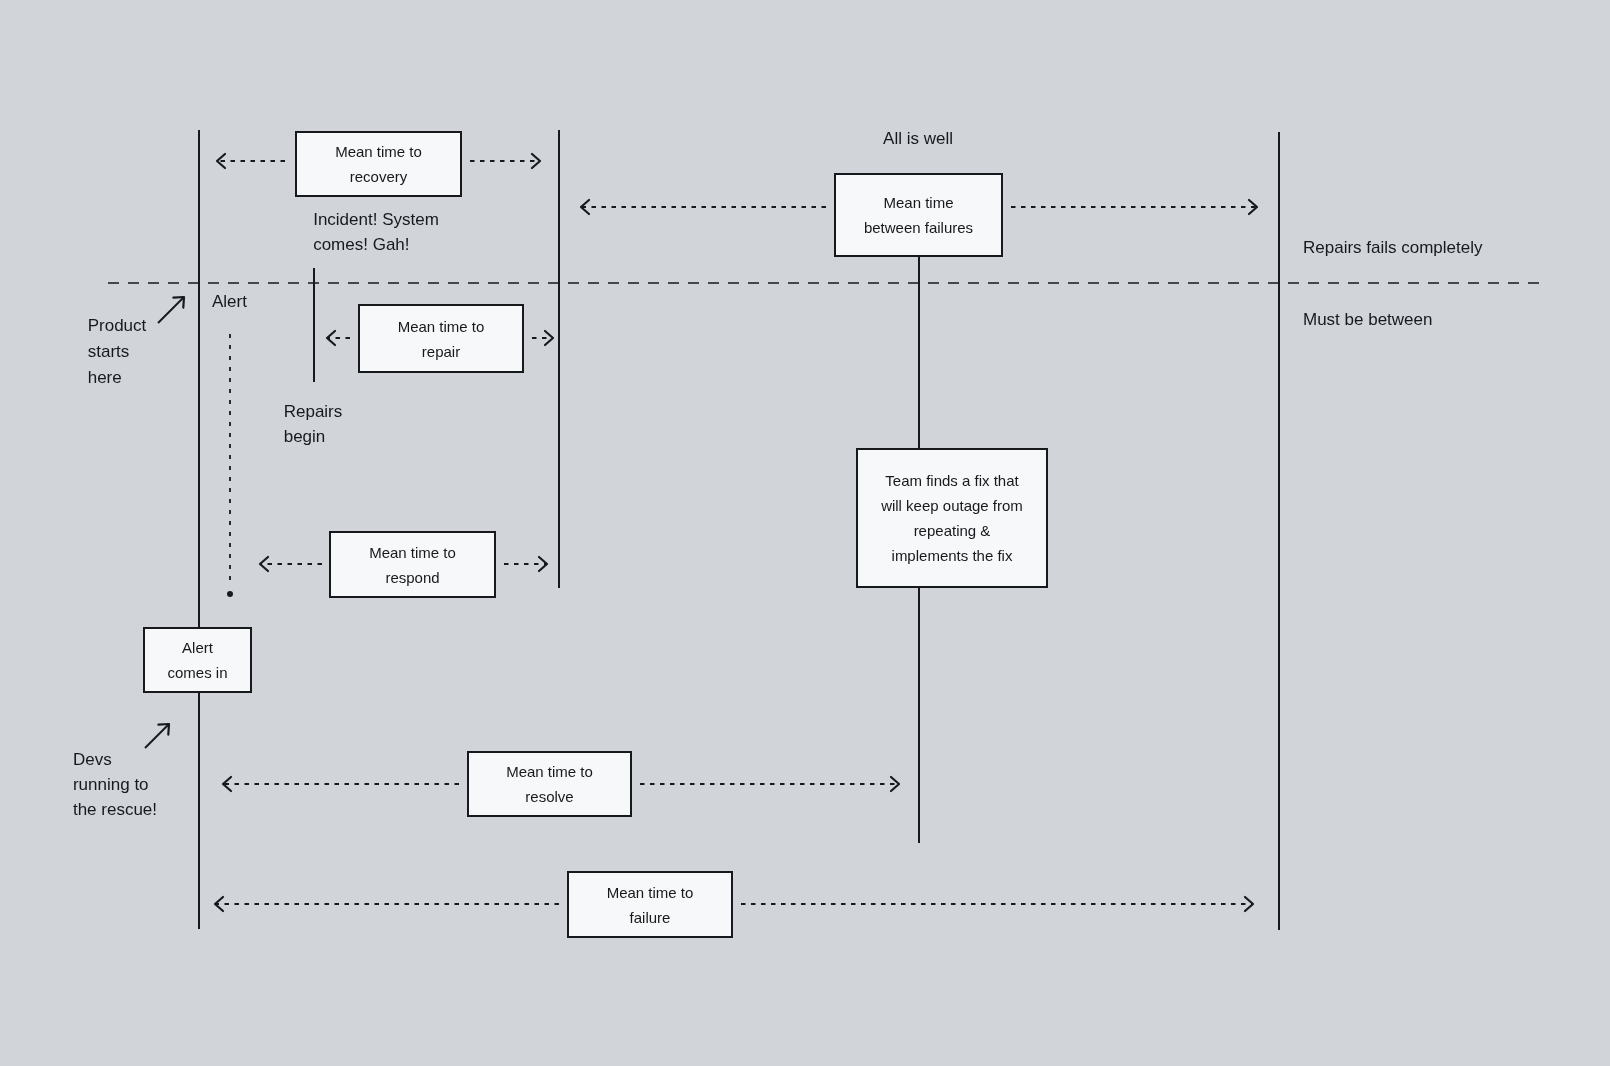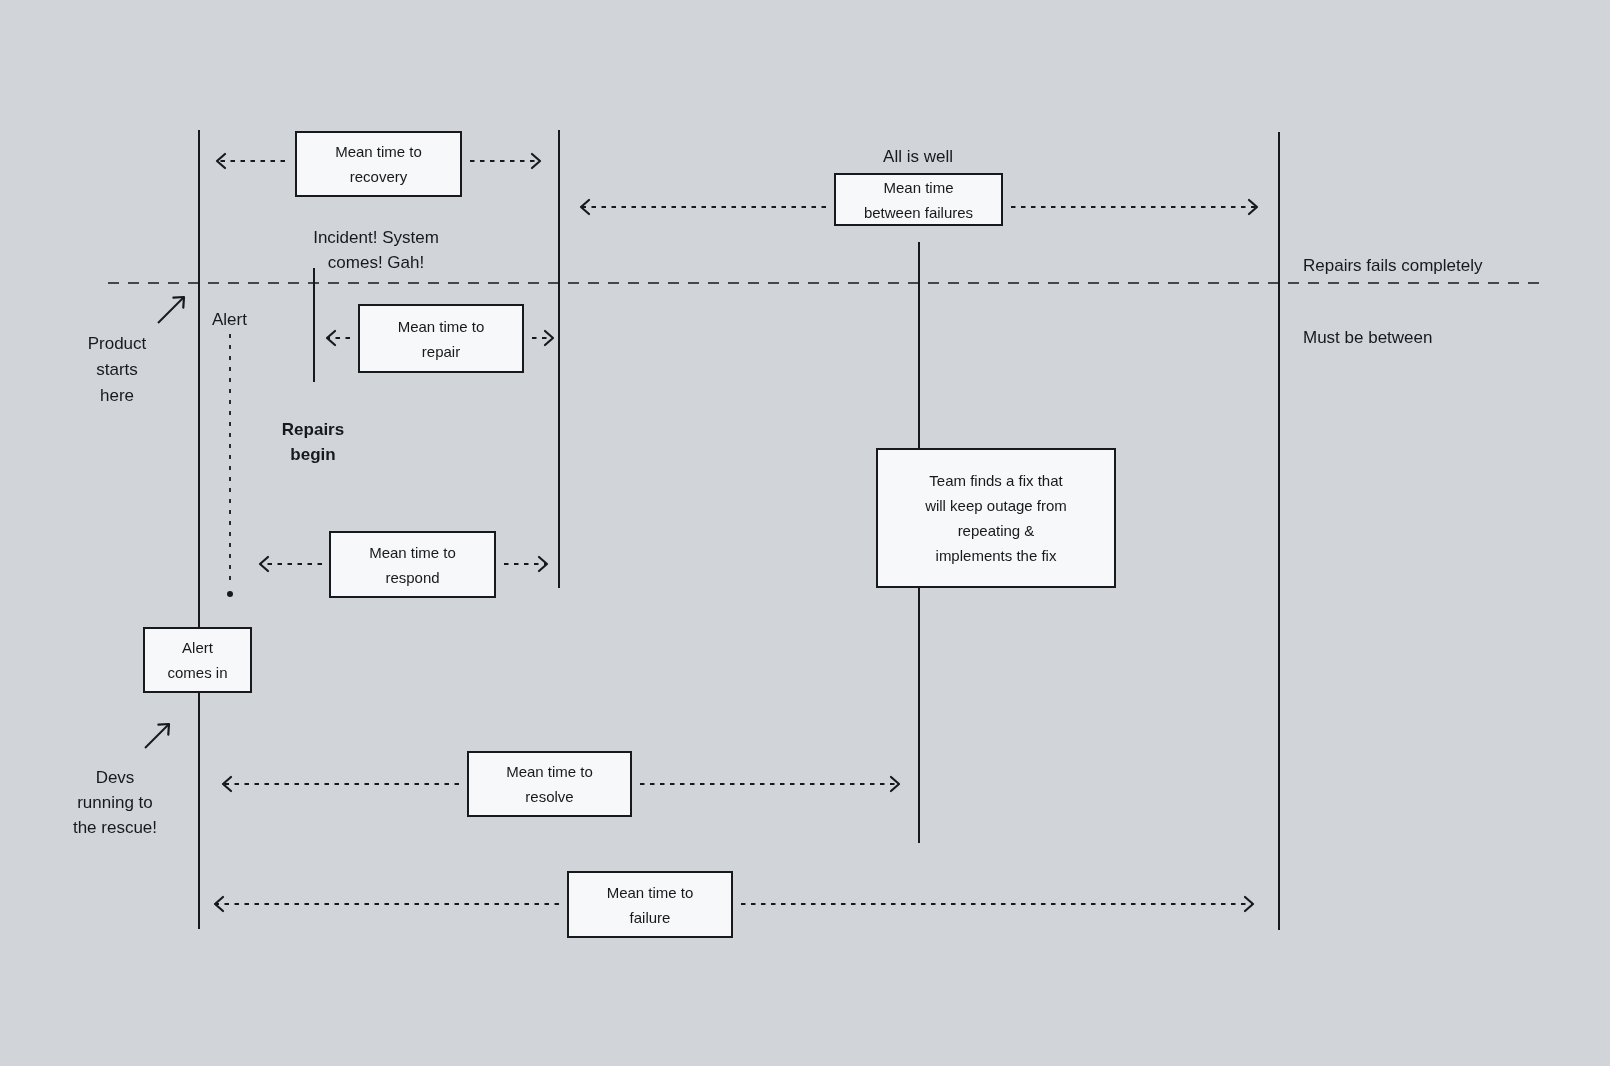--- a/index.html
+++ b/index.html
@@ -20,21 +20,21 @@
   .dot{fill:var(--ink);stroke:none;}
   .box{
     position:absolute;box-sizing:border-box;
     background:var(--box-fill);border:2px solid var(--ink);
     display:flex;align-items:center;justify-content:center;
     text-align:center;font-size:15px;line-height:25px;font-weight:500;
     color:var(--ink);white-space:pre-line;z-index:2;
   }
   .note{
     position:absolute;color:var(--ink);font-size:17px;line-height:26px;
-    font-weight:500;text-align:center;white-space:pre-line;z-index:2;margin-top:18px;
+    font-weight:500;white-space:pre-line;z-index:2;
   }
   .center-anchor{transform:translate(-50%,-50%);}
   .left-anchor{transform:translate(0,-50%);}
   .nowrap{white-space:nowrap;}
 </style>
 </head>
 <body>
 
 <div id="stage">
 
@@ -73,42 +73,42 @@
 
     <line class="ln dashA" x1="559" y1="904" x2="215" y2="904" marker-end="url(#arr)"></line>
     <line class="ln dashA" x1="741" y1="904" x2="1253" y2="904" marker-end="url(#arr)"></line>
 
     <line class="ln solid" x1="158" y1="323" x2="184" y2="297" marker-end="url(#arr)"></line>
     <line class="ln solid" x1="145" y1="748" x2="169" y2="724" marker-end="url(#arr)"></line>
   </svg>
 
   <div class="box" style="left:295px;top:131px;width:167px;height:66px;">Mean time to
 recovery</div>
-  <div class="box" style="left:834px;top:173px;width:169px;height:53px;">Mean time
+  <div class="box" style="left:834px;top:173px;width:169px;height:84px;">Mean time
 between failures</div>
   <div class="box" style="left:358px;top:304px;width:166px;height:69px;">Mean time to
 repair</div>
   <div class="box" style="left:329px;top:531px;width:167px;height:67px;">Mean time to
 respond</div>
   <div class="box" style="left:143px;top:627px;width:109px;height:66px;">Alert
 comes in</div>
-  <div class="box" style="left:876px;top:448px;width:240px;height:140px;">Team finds a fix that
+  <div class="box" style="left:856px;top:448px;width:192px;height:140px;">Team finds a fix that
 will keep outage from
 repeating &amp;
 implements the fix</div>
   <div class="box" style="left:467px;top:751px;width:165px;height:66px;">Mean time to
 resolve</div>
   <div class="box" style="left:567px;top:871px;width:166px;height:67px;">Mean time to
 failure</div>
 
   <div class="note center-anchor nowrap" style="left:918px;top:139px;">All is well</div>
   <div class="note center-anchor" style="left:376px;top:232px;line-height:25px;">Incident! System
 comes! Gah!</div>
   <div class="note left-anchor nowrap" style="left:212px;top:302px;">Alert</div>
-  <div class="note center-anchor" style="left:313px;top:424px;line-height:25px;font-weight:bold;">Repairs
+  <div class="note center-anchor" style="left:313px;top:424px;line-height:25px;">Repairs
 begin</div>
   <div class="note center-anchor" style="left:117px;top:352px;">Product
 starts
 here</div>
   <div class="note left-anchor nowrap" style="left:1303px;top:248px;">Repairs fails completely</div>
   <div class="note left-anchor nowrap" style="left:1303px;top:320px;">Must be between</div>
   <div class="note center-anchor" style="left:115px;top:784px;line-height:25px;">Devs
 running to
 the rescue!</div>
 

